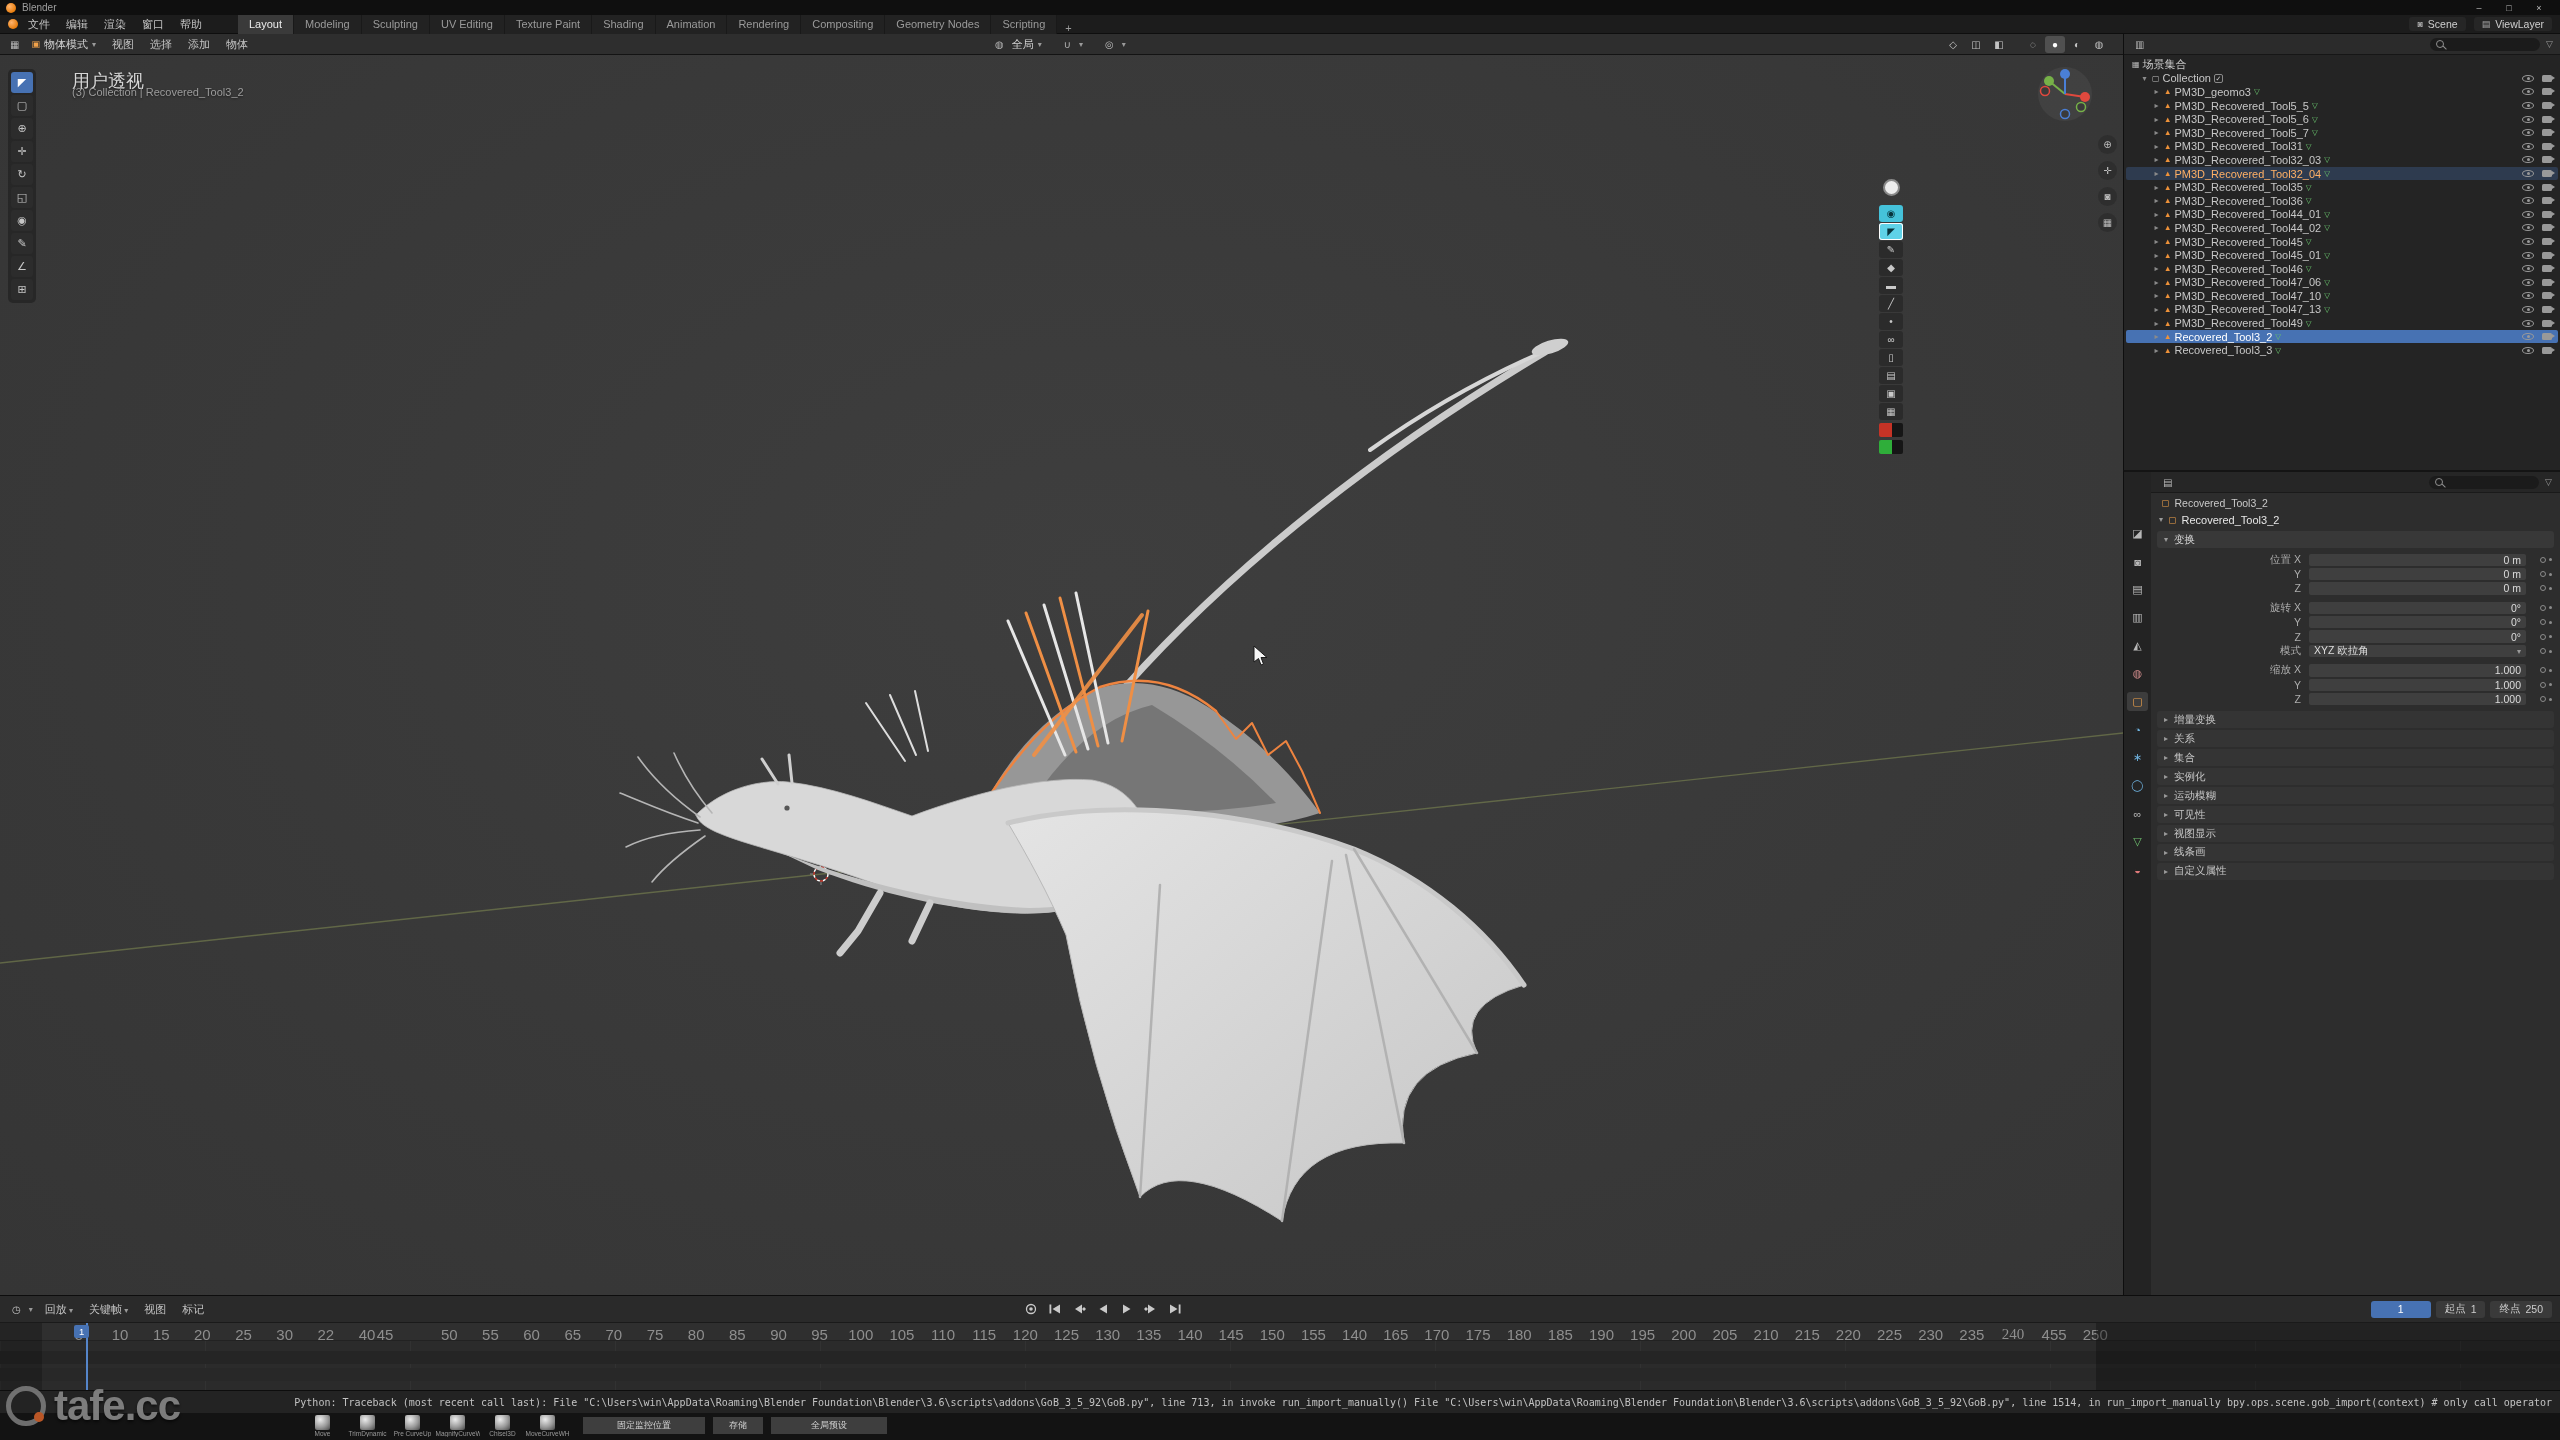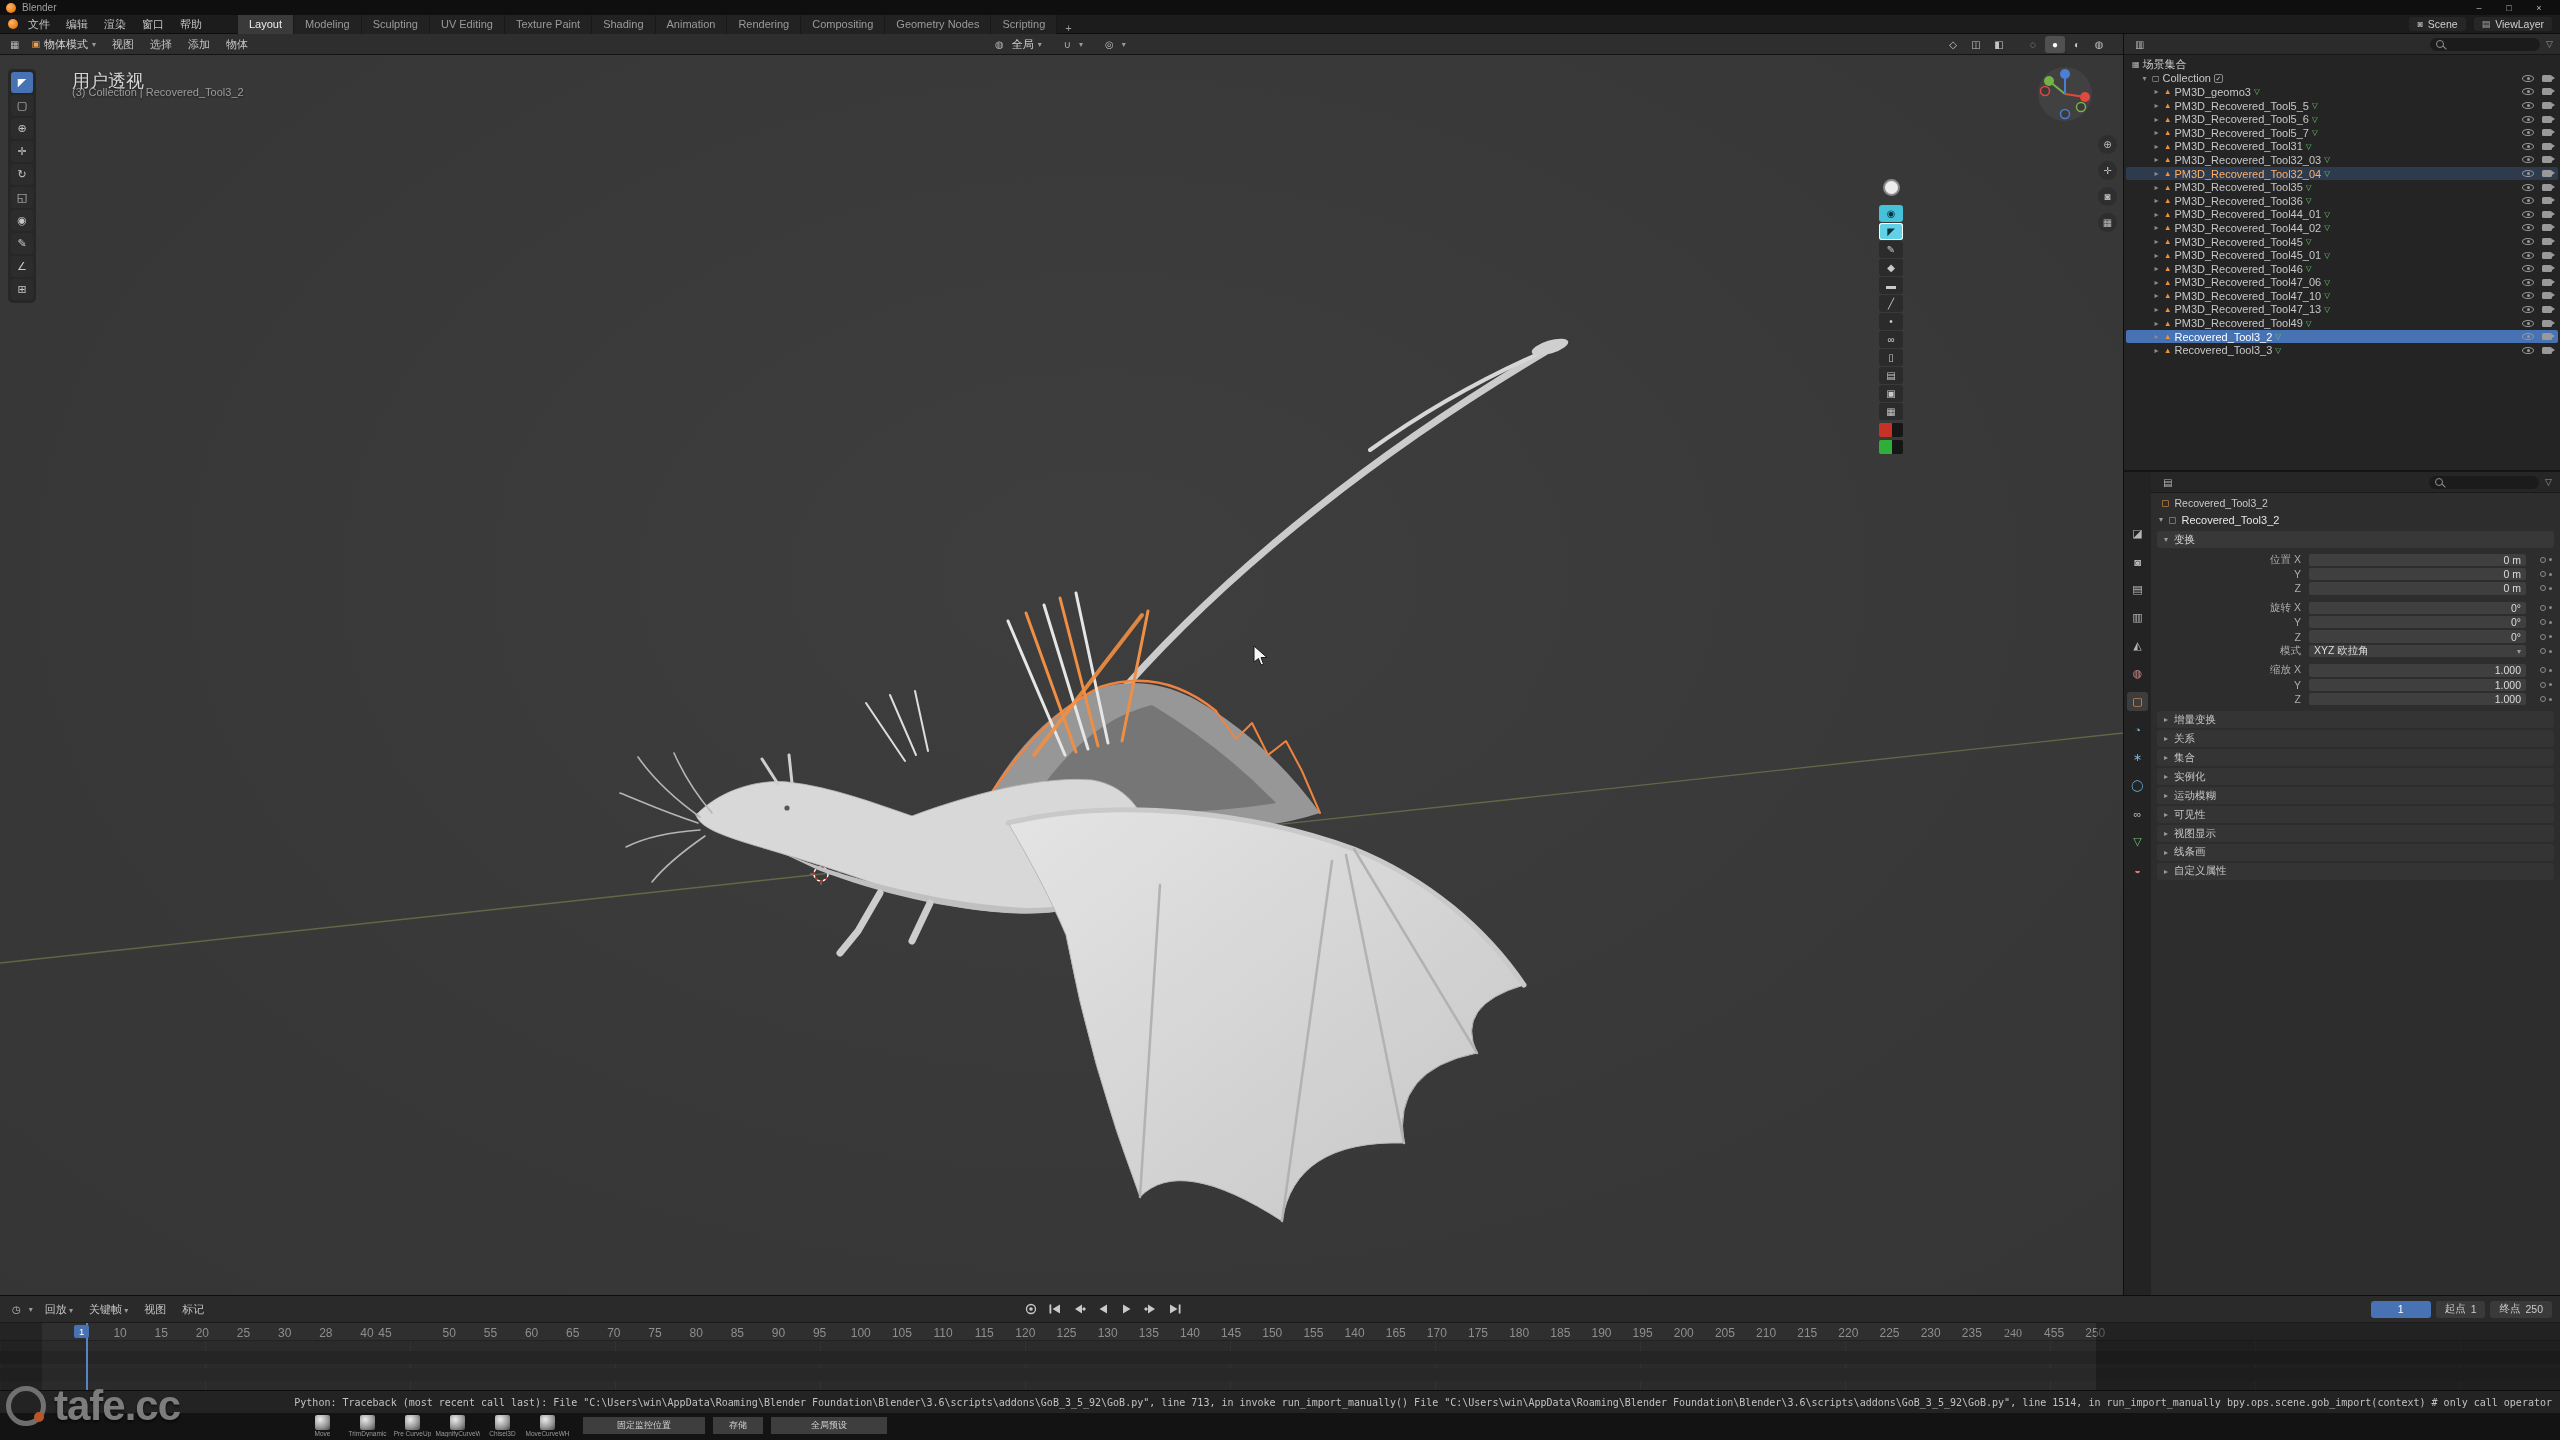--- a/index.html
+++ b/index.html
@@ -103,21 +103,21 @@
   
   .timeline{position:absolute;top:1295px;left:0;width:2560px;height:95px;background:#262626;border-top:1px solid #0d0d0d}
   .tl-header{height:27px;display:flex;align-items:center;gap:4px;padding:0 8px;font-size:11px;background:#2a2a2a;border-bottom:1px solid #1a1a1a;position:relative}
   .transport{position:absolute;left:1020px;display:flex;gap:2px;align-items:center}
   .tr-btn{width:22px;height:18px;display:flex;align-items:center;justify-content:center;border-radius:3px}
   .tl-right{position:absolute;right:8px;display:flex;gap:5px;align-items:center}
   .frame-pill{min-width:60px;height:17px;background:#4772b3;border-radius:3px;color:#fff;display:flex;align-items:center;justify-content:center;font-size:10.5px}
   .range-pill{height:17px;background:#3a3a3a;border-radius:3px;display:flex;gap:5px;align-items:center;padding:0 9px;font-size:10.5px;color:#cdcdcd}
   .tl-body{position:relative;height:67px;overflow:hidden}
   .ruler{position:absolute;top:0;left:0;right:0;height:18px;background:#2f2f2f;border-bottom:1px solid #222}
-  .tick{position:absolute;top:3px;transform:translateX(-50%);font-size:12px;color:#8e8e8e}
+  .tick{position:absolute;top:3px;transform:translateX(-50%);font-size:15px;color:#8e8e8e}
   .tracks{position:absolute;top:18px;left:0;right:0;bottom:0;background:#2b2b2b;background-image:repeating-linear-gradient(90deg,rgba(255,255,255,.035) 0 1px,transparent 1px 205px)}
   .track-band{position:absolute;left:0;right:0;top:10px;height:13px;background:#252525}
   .track-band2{position:absolute;left:0;right:0;top:27px;height:13px;background:#282828}
   .after-end{position:absolute;left:2096px;top:0;right:0;bottom:0;background:rgba(12,12,12,.38)}
   .before-start{position:absolute;left:0;width:42px;top:0;bottom:0;background:rgba(12,12,12,.3)}
   .playhead-line{position:absolute;left:86px;top:0;bottom:0;width:2px;background:#5585c9}
   .playhead-badge{position:absolute;left:74px;top:2px;background:#4772b3;color:#fff;font-size:9.5px;border-radius:2px;padding:0 5px;height:13px;display:flex;align-items:center}
 
   
   .statusbar{position:absolute;top:1390px;left:0;width:2560px;height:23px;background:#232323;border-top:1px solid #0d0d0d;display:flex;align-items:center;justify-content:flex-end;padding:0 8px;font-family:"DejaVu Sans Mono",monospace;font-size:10px;color:#c2c2c2;overflow:hidden;white-space:nowrap}
@@ -901,21 +901,21 @@
     </div>
   </div>
   <div class="tl-body">
     <div class="ruler" id="ruler">
         <span class="tick" style="left: 78.92px;">5</span>
         <span class="tick" style="left: 120.07px;">10</span>
         <span class="tick" style="left: 161.22px;">15</span>
         <span class="tick" style="left: 202.37px;">20</span>
         <span class="tick" style="left: 243.52px;">25</span>
         <span class="tick" style="left: 284.67px;">30</span>
-        <span class="tick" style="left: 325.82px;">28</span>
+        <span class="tick" style="left: 325.82px;">22</span>
         <span class="tick" style="left: 366.97px;">40</span>
         <span class="tick" style="left: 385px;">45</span>
         <span class="tick" style="left: 449.27px;">50</span>
         <span class="tick" style="left: 490.42px;">55</span>
         <span class="tick" style="left: 531.57px;">60</span>
         <span class="tick" style="left: 572.72px;">65</span>
         <span class="tick" style="left: 613.87px;">70</span>
         <span class="tick" style="left: 655.02px;">75</span>
         <span class="tick" style="left: 696.17px;">80</span>
         <span class="tick" style="left: 737.32px;">85</span>

